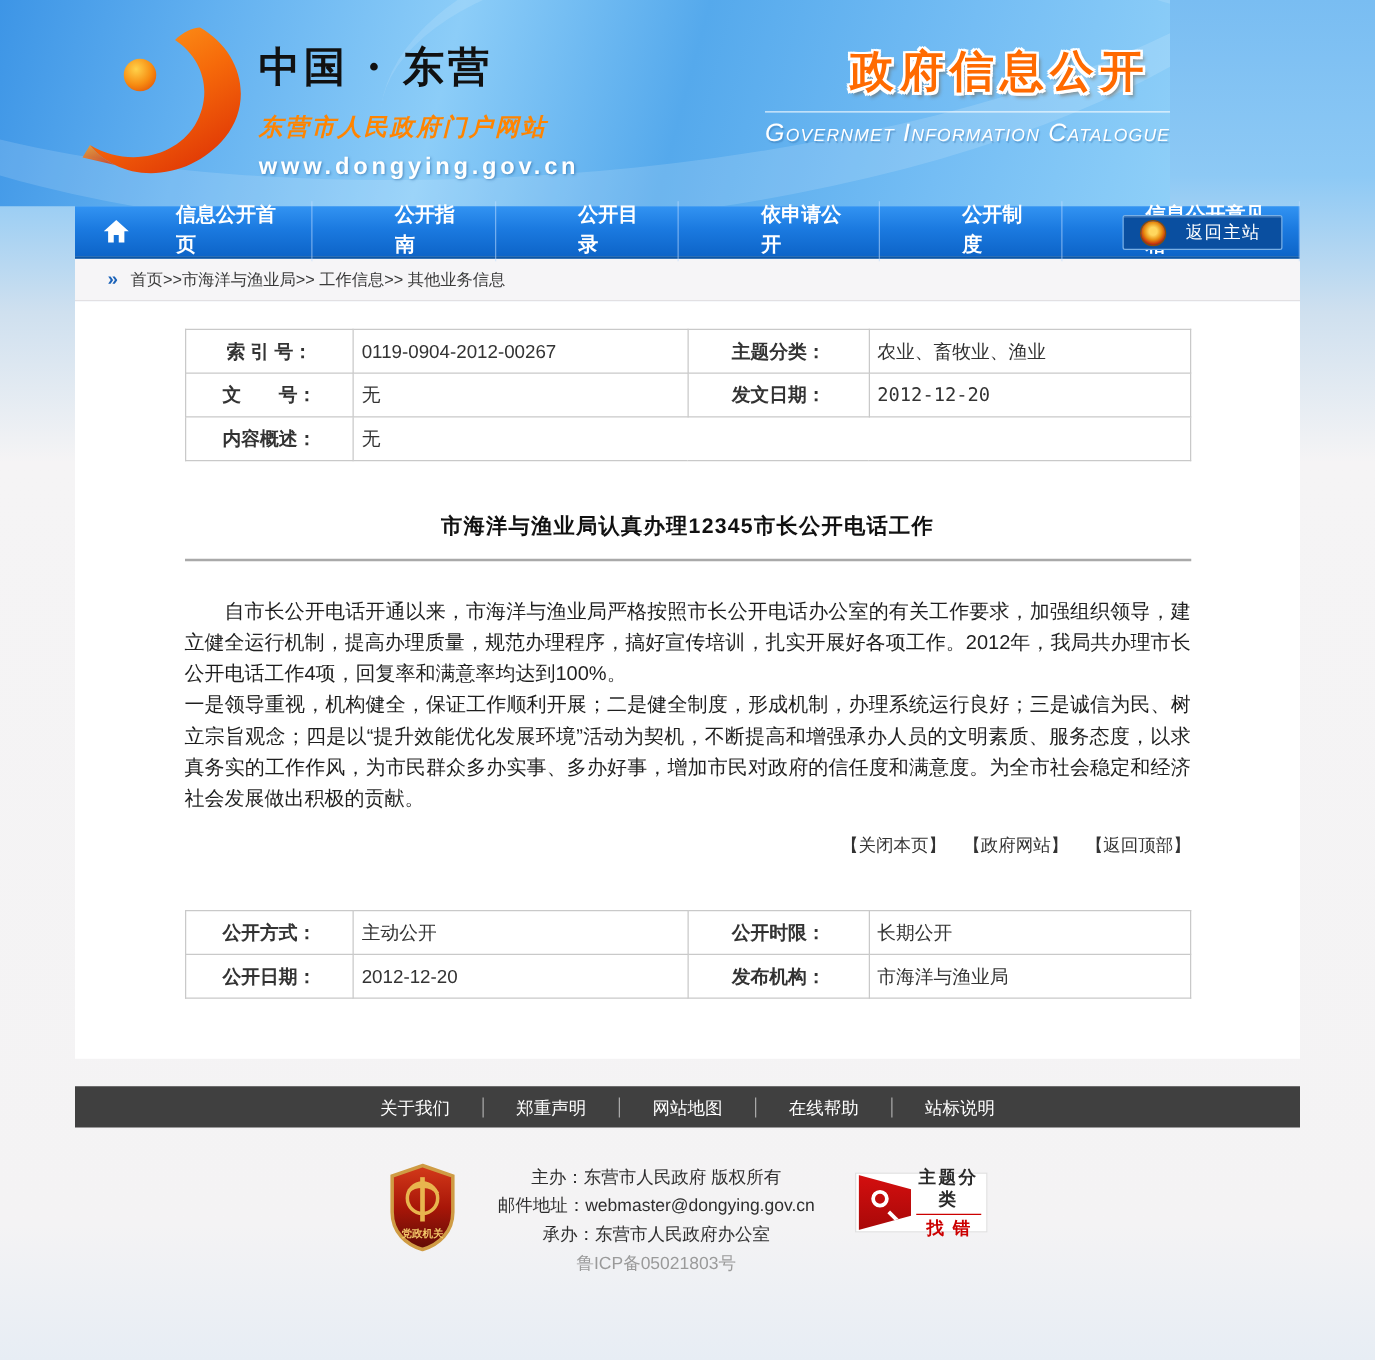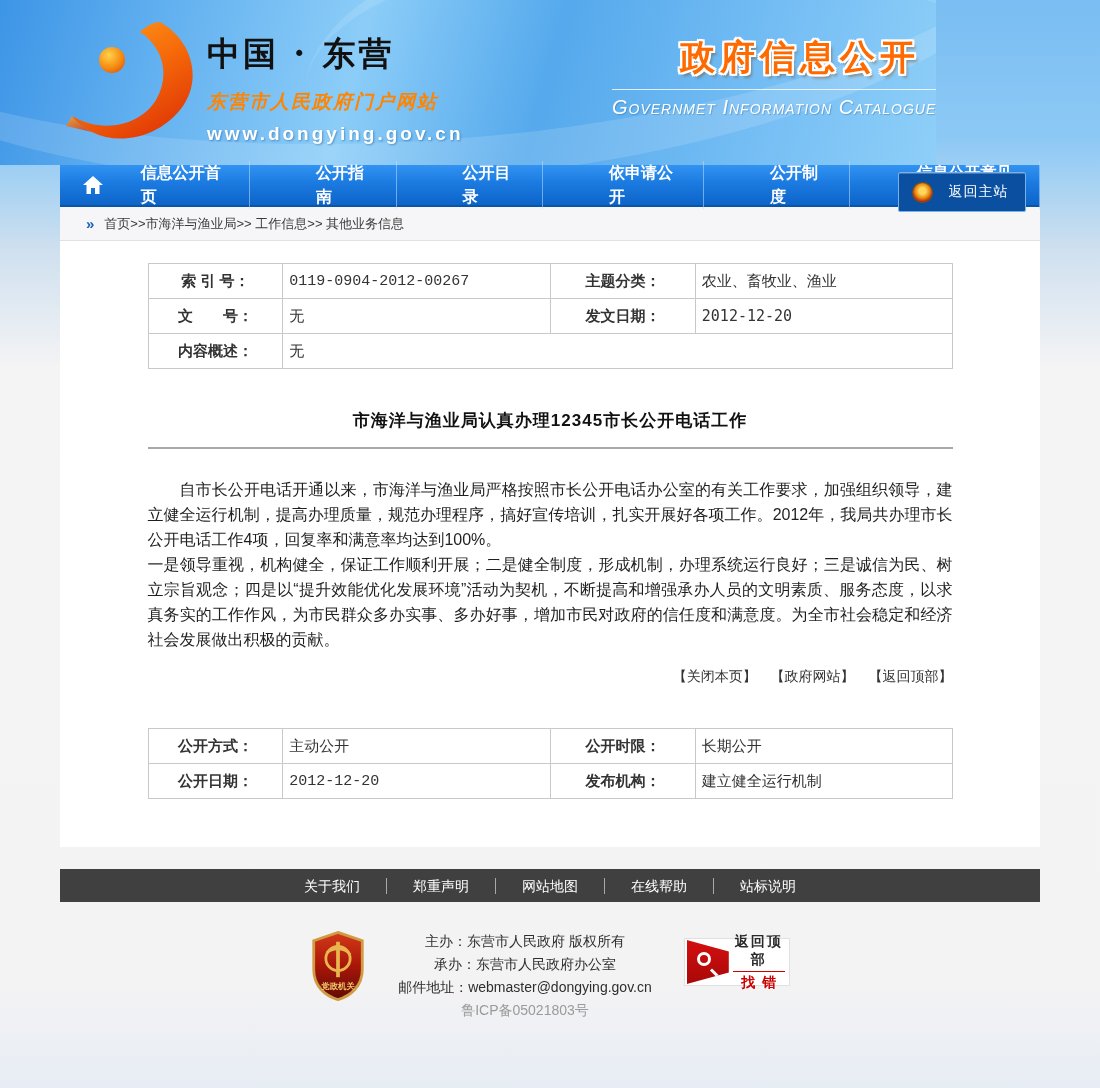--- a/index.html
+++ b/index.html
@@ -30,42 +30,42 @@
   .en-title { margin-top:6px; font-size:20px; color:#fff; font-variant:small-caps; letter-spacing:1px; text-shadow:1px 1px 1px rgba(40,100,160,.4);font-style:italic; }
 
   
   .navbar { position:relative; width:980px; margin:0 auto; height:42px;
     background:linear-gradient(180deg,#3293f2 0%,#1b7ae0 45%,#0d64c8 100%);
     border-bottom:2px solid #0c55a5; display:flex; align-items:center; }
   .home-btn { margin-left:22px; width:24px; height:24px; display:flex; align-items:center; justify-content:center; cursor:pointer; }
   .nav-items { display:flex; align-items:center; margin-left:14px;gap:44px; }
   .nav-item { color:#fff; font-size:16px; font-weight:bold; padding:0 22px; line-height:24px; cursor:pointer; border-right:1px solid rgba(190,220,255,.55); }
   .nav-item:last-child { border-right:1px solid rgba(190,220,255,.55); }
-  .back-btn { position:absolute; right:14px; top:7px; width:128px; height:40px; background:#0a4fa0;
+  .back-btn { position:absolute; right:14px; top:7px; width:128px; height:28px; background:#0a4fa0;
     border:1px solid #79b0e6; border-radius:2px; display:flex; align-items:center; cursor:pointer;
     box-shadow:0 1px 0 rgba(255,255,255,.25) inset; }
   .emblem { margin-left:14px; width:19px; height:19px; border-radius:50%;
     background:radial-gradient(circle at 50% 42%,#ffd75e 0 22%,#e89012 48%,#c42b0a 72%,#a81f06 100%);
     box-shadow:0 0 0 1px #8a4d08; }
   .back-label { flex:1; text-align:center; color:#fff; font-size:14px; letter-spacing:1px; }
 
   
   .crumb-bar { width:980px; margin:0 auto; height:34px; background:#f6f5f7; border-bottom:1px solid #e2e0e3;
     display:flex; align-items:center; }
   .crumb-icon { margin-left:26px; color:#1b62b8; font-size:15px; font-weight:bold; }
   .crumb-text { margin-left:10px; color:#3a3a3a; font-size:13px; cursor:pointer; }
 
   
   .content { width:980px; margin:0 auto; background:#fff; padding-bottom:48px; }
   .inner { width:805px; margin:0 auto; }
   table.meta { width:805px; border-collapse:collapse; }
   table.meta td { border:1px solid #c9c9c9; height:35px; font-size:15px; color:#333; }
   td.lbl { width:135px; text-align:center; font-weight:bold; font-size:14px; color:#1c1c1c; }
   td.lbl2 { width:145px; text-align:center; font-weight:bold; font-size:14px; color:#1c1c1c; }
-  td.val { width:268px; padding-left:6px; font-family:Liberation Mono, monospace;margin-left:40px; }
+  td.val { width:268px; padding-left:6px; font-family:Liberation Sans, sans-serif;margin-left:40px; }
   td.val2 { width:257px; padding-left:6px; font-family:"DejaVu Sans Mono",monospace; }
   .meta-wrap { padding-top:22px; }
   .article-title { margin-top:40px; text-align:center; font-size:17px; font-weight:bold; color:#111; letter-spacing:1px; }
   .title-divider { margin-top:15px; height:2px; background:#a9a9a9; }
   .article-body { margin-top:28px; font-size:16px; color:#1f1f1f; line-height:25px; text-align:justify; }
   .article-body p.indent { text-indent:2em; }
   .actions { margin-top:16px; text-align:right; font-size:14px; color:#333; }
   .actions span { margin-left:10px; cursor:pointer; }
   .pub-wrap { margin-top:42px; }
 
@@ -199,21 +199,21 @@
             <tr>
           <td class="lbl">公开方式：</td>
           <td class="val">主动公开</td>
           <td class="lbl2">公开时限：</td>
           <td class="val2">长期公开</td>
         </tr>
         <tr>
           <td class="lbl">公开日期：</td>
           <td class="val">2012-12-20</td>
           <td class="lbl2">发布机构：</td>
-          <td class="val2">建立健全运行机制</td>
+          <td class="val2">市海洋与渔业局</td>
         </tr>
       </tbody>
         </table>
     </div>
 
   </div>
 </div>
 
 <div class="footer-gap"></div>
 
@@ -236,29 +236,29 @@
     </defs>
     <path d="M30,2 L56,11 V42 C56,59 44,70 30,74 C16,70 4,59 4,42 V11 Z" fill="url(#redg)" stroke="#cf9c44" stroke-width="3"></path>
     <circle cx="30" cy="30" r="13" fill="none" stroke="#e8b54e" stroke-width="3"></circle>
     <rect x="28" y="12" width="4" height="38" fill="#e8b54e"></rect>
     <path d="M18,24 C24,18 38,18 43,26" fill="none" stroke="#e8b54e" stroke-width="3"></path>
     <text x="30" y="63" text-anchor="middle" font-size="9" fill="#f2c668" font-weight="bold">党政机关</text>
   </svg>
 
   <div class="footer-text">
     <div>主办：东营市人民政府 版权所有</div>
+    <div>邮件地址：webmaster@dongying.gov.cn</div>
     <div>承办：东营市人民政府办公室</div>
-    <div>邮件地址：webmaster@dongying.gov.cn</div>
     <div class="icp">鲁ICP备05021803号</div>
   </div>
 
   <div class="err-badge">
     <div class="err-shape">
       <div class="lens"></div>
       <div class="handle"></div>
     </div>
     <div class="err-texts">
-      <div class="err-line1">返回顶部</div>
+      <div class="err-line1">主题分类</div>
       <div class="err-sep"></div>
       <div class="err-line2">找错</div>
     </div>
   </div>
 </div>
 
 </body></html>

